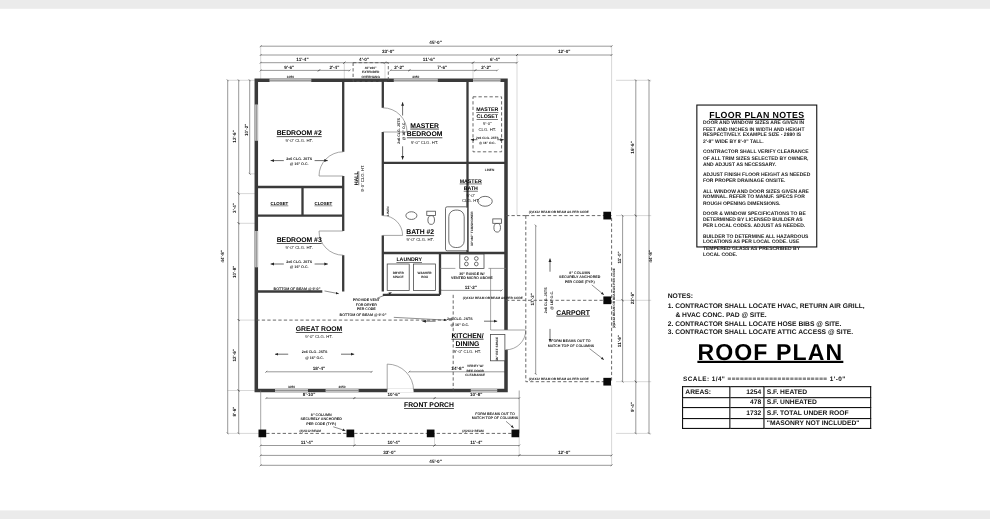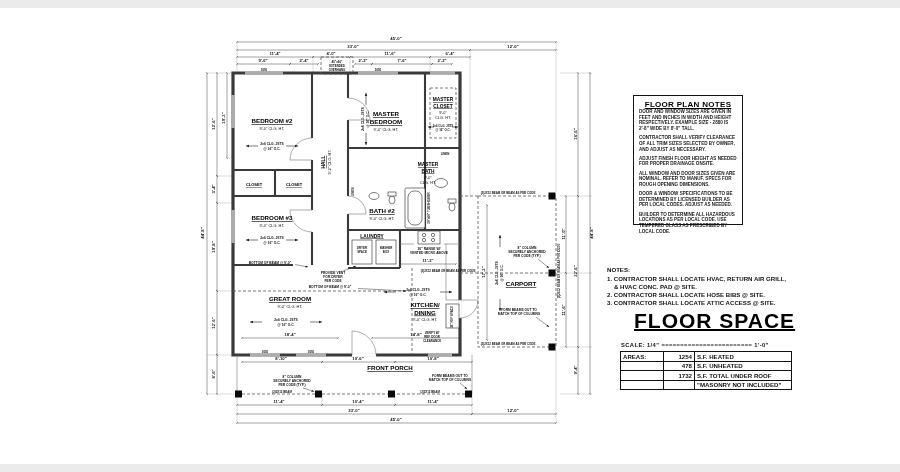--- a/index.html
+++ b/index.html
@@ -384,21 +384,21 @@
     <p>BUILDER TO DETERMINE ALL HAZARDOUS LOCATIONS AS PER LOCAL CODE. USE TEMPERED GLASS AS PRESCRIBED BY LOCAL CODE.</p>
   </div>
 
   <div id="sitenotes" class="abs">
     <div class="nh">NOTES:</div>
     <div class="ni">1. CONTRACTOR SHALL LOCATE HVAC, RETURN AIR GRILL, &amp; HVAC CONC. PAD @ SITE.</div>
     <div class="ni">2. CONTRACTOR SHALL LOCATE HOSE BIBS @ SITE.</div>
     <div class="ni">3. CONTRACTOR SHALL LOCATE ATTIC ACCESS @ SITE.</div>
   </div>
 
-  <div id="fptitle" class="abs">FLOOR SPACE</div>
+  <div id="fptitle" class="abs">ROOF PLAN</div>
   <div id="fpscale" class="abs">SCALE: 1/4"  ========================  1'-0"</div>
 
   <table id="areas" class="abs">
     <tbody>
         <tr>
       <td class="c0">AREAS:</td>
       <td class="c1">1254</td>
       <td class="c2">S.F. HEATED</td>
     </tr>
     <tr>

